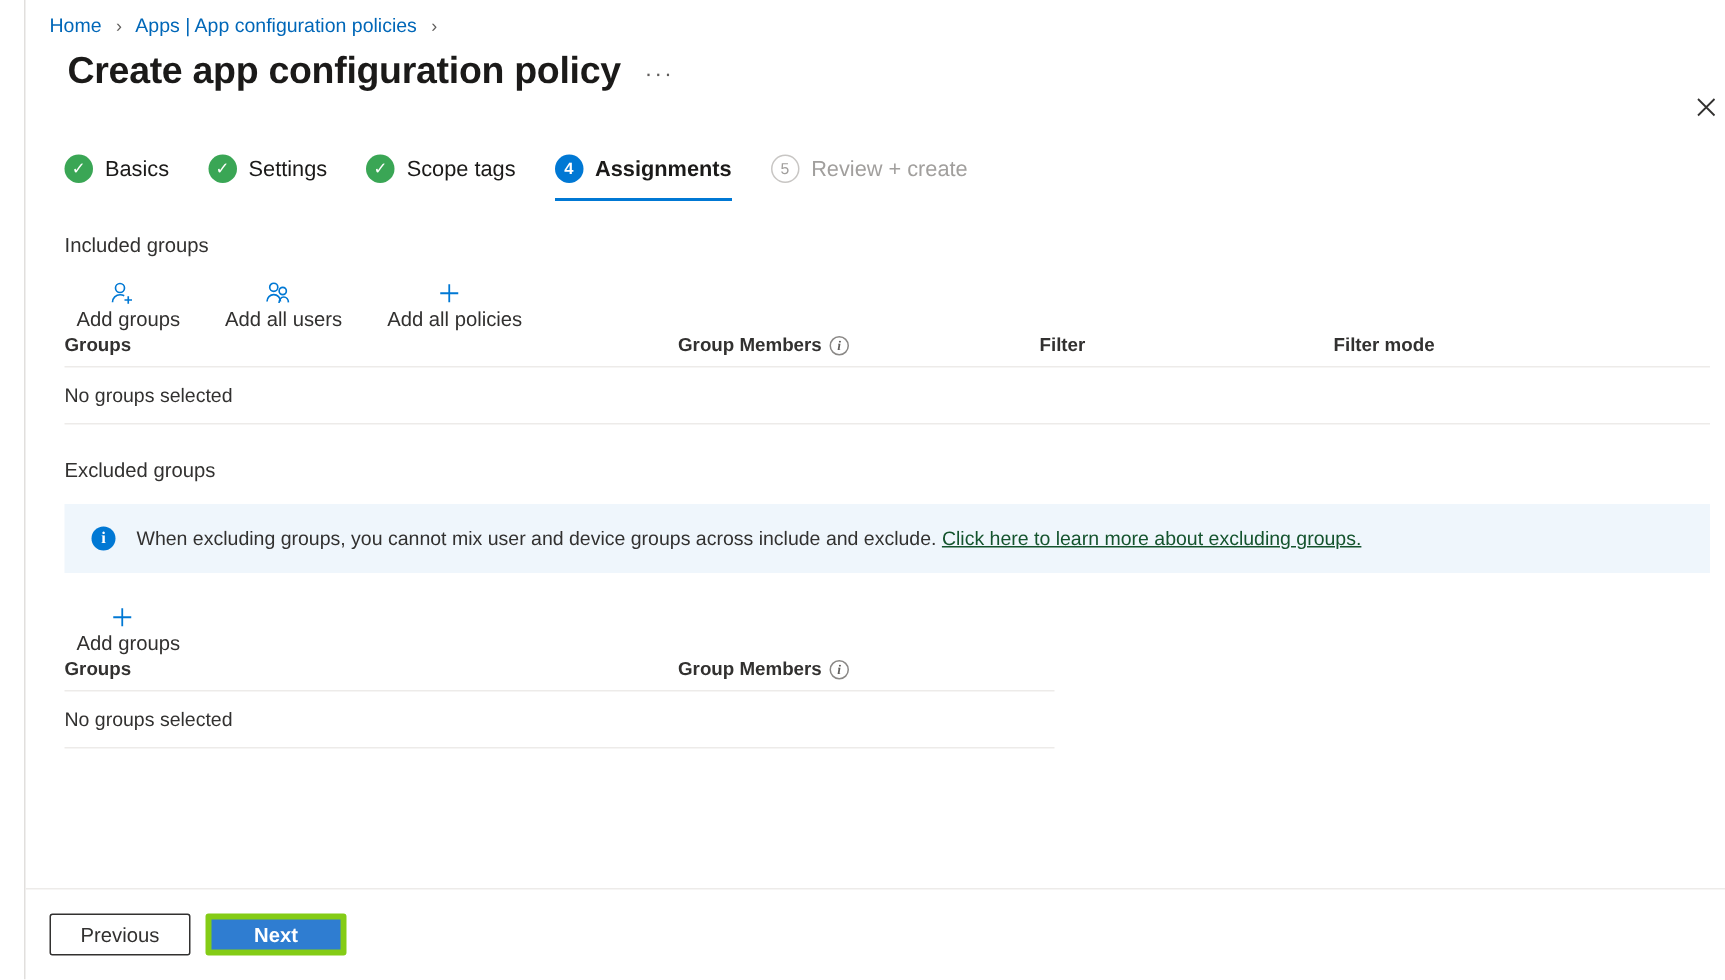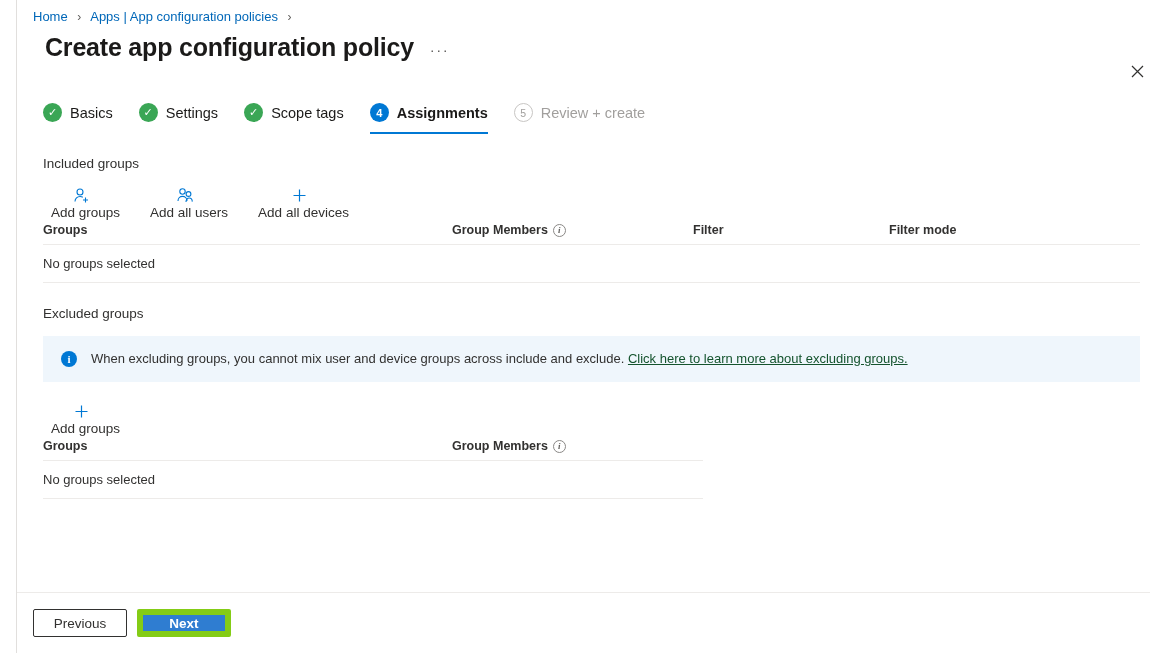--- a/index.html
+++ b/index.html
@@ -286,21 +286,21 @@
     padding: 0 0;
     border-radius: 2px;
   }
   .btn-secondary {
     background: #ffffff;
     border: 1px solid #323130;
     color: #323130;
   }
   .btn-primary {
     background: #2f7dd1;
-    border: 6px solid #84cc16;
+    border: 4px solid #84cc16;
     color: #ffffff;
     font-weight: 600;
   }
 </style>
 </head>
 <body>
 
 <div class="blade">
 
   <div class="breadcrumb">
@@ -376,21 +376,21 @@
         </span>
         <span class="cmd-label">Add all users</span>
       </div>
 
       <div class="cmd">
         <span class="cmd-icon">
           <svg width="17" height="17" viewBox="0 0 17 17" aria-hidden="true">
             <path d="M8.5 2.5v12 M2.5 8.5h12" stroke="#0078d4" stroke-width="1.2" fill="none"></path>
           </svg>
         </span>
-        <span class="cmd-label">Add all devices</span>
+        <span class="cmd-label">Add all policies</span>
       </div>
     </div>
 
     <div class="tbl tbl-included">
       <div class="tbl-head">
         <div class="th c1">Groups</div>
         <div class="th c2">
           <span>Group Members</span><span class="info-i">i</span>
         </div>
         <div class="th c3">Filter</div>

